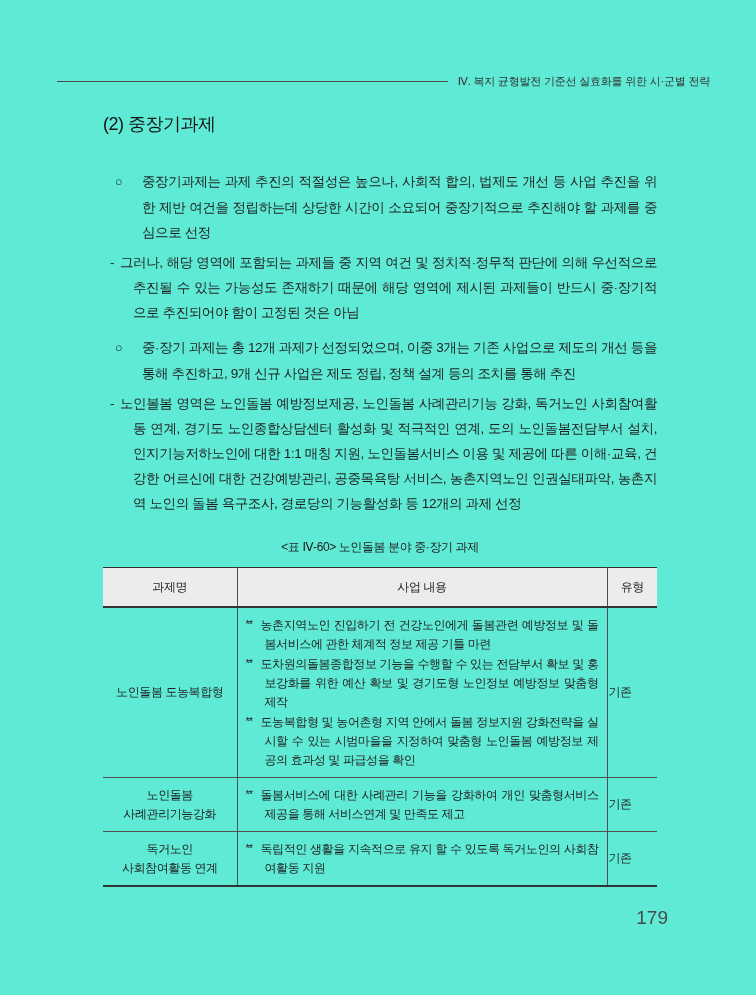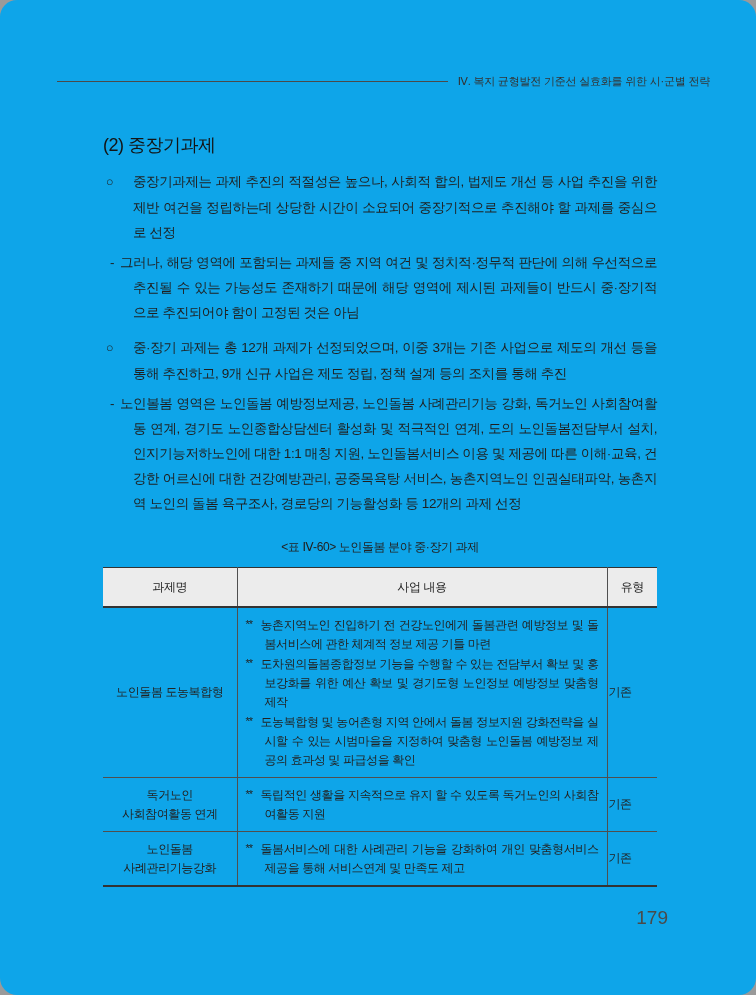--- a/index.html
+++ b/index.html
@@ -1,47 +1,46 @@
 <!DOCTYPE html>
 <html><head>
 <meta charset="utf-8">
 <style>
   html,body{margin:0;padding:0;background:#9a9a9a;}
   .page{
     position:relative;
     width:756px;height:995px;
-    background:#0ea5e9;
+    background:#5eead4;
     font-family:"Liberation Sans","DejaVu Sans",sans-serif;
     color:#1f1f1f;
     overflow:hidden;
     margin:0 auto;
-    border-radius:17px;
   }
   
   .runhead{
     position:absolute;top:74px;left:57px;right:46px;
     display:flex;align-items:center;gap:10px;
   }
   .runhead .rule{flex:1;height:1px;background:#4a4a4a;}
   .runhead .chapter{
     flex:none;font-size:11px;color:#333;white-space:nowrap;letter-spacing:-0.2px;
   }
   
   .title{
-    position:absolute;top:133px;left:103px;
+    position:absolute;top:112px;left:103px;
     font-size:18px;font-weight:500;color:#141414;letter-spacing:-0.5px;
   }
   
   .content{
     position:absolute;top:169px;left:103px;width:554px;
     font-size:13.5px;line-height:25px;letter-spacing:-0.4px;
   }
   .para{margin:0;text-align:justify;text-justify:inter-character;}
   .para .mk{display:inline-block;text-indent:0;}
-  .circle{padding-left:30px;text-indent:-27px;margin-top:10px;}
+  .circle{padding-left:30px;text-indent:-27px;margin-top:10px;margin-left:9px;}
   .circle .mk{width:27px;font-size:12.5px;}
   .circle:first-child{margin-top:0;}
   .dash{padding-left:30px;text-indent:-23px;margin-top:5px;}
   .dash .mk{width:10px;}
   
   .tcaption{
     margin-top:19px;width:554px;text-align:center;
     font-size:12px;color:#222;letter-spacing:-0.4px;
   }
   
@@ -120,32 +119,32 @@
         <tr>
           <td class="name">노인돌봄 도농복합형</td>
           <td class="body c2">
             <div class="titem"><span class="tmk">**</span><span>농촌지역노인 진입하기 전 건강노인에게 돌봄관련 예방정보 및 돌봄서비스에 관한 체계적 정보 제공 기틀 마련</span></div>
             <div class="titem"><span class="tmk">**</span><span>도차원의돌봄종합정보 기능을 수행할 수 있는 전담부서 확보 및 홍보강화를 위한 예산 확보 및 경기도형 노인정보 예방정보 맞춤형 제작</span></div>
             <div class="titem"><span class="tmk">**</span><span>도농복합형 및 농어촌형 지역 안에서 돌봄 정보지원 강화전략을 실시할 수 있는 시범마을을 지정하여 맞춤형 노인돌봄 예방정보 제공의 효과성 및 파급성을 확인</span></div>
           </td>
           <td class="type c3">기존</td>
         </tr>
         <tr>
+          <td class="name">노인돌봄
+사례관리기능강화</td>
+          <td class="body c2">
+            <div class="titem"><span class="tmk">**</span><span>돌봄서비스에 대한 사례관리 기능을 강화하여 개인 맞춤형서비스제공을 통해 서비스연계 및 만족도 제고</span></div>
+          </td>
+          <td class="type c3">기존</td>
+        </tr>
+        <tr>
           <td class="name">독거노인
 사회참여활동 연계</td>
           <td class="body c2">
             <div class="titem"><span class="tmk">**</span><span>독립적인 생활을 지속적으로 유지 할 수 있도록 독거노인의 사회참여활동 지원</span></div>
-          </td>
-          <td class="type c3">기존</td>
-        </tr>
-        <tr>
-          <td class="name">노인돌봄
-사례관리기능강화</td>
-          <td class="body c2">
-            <div class="titem"><span class="tmk">**</span><span>돌봄서비스에 대한 사례관리 기능을 강화하여 개인 맞춤형서비스제공을 통해 서비스연계 및 만족도 제고</span></div>
           </td>
           <td class="type c3">기존</td>
         </tr>
       </tbody>
     </table>
 
   </div>
 
   <div class="pageno">179</div>
 

